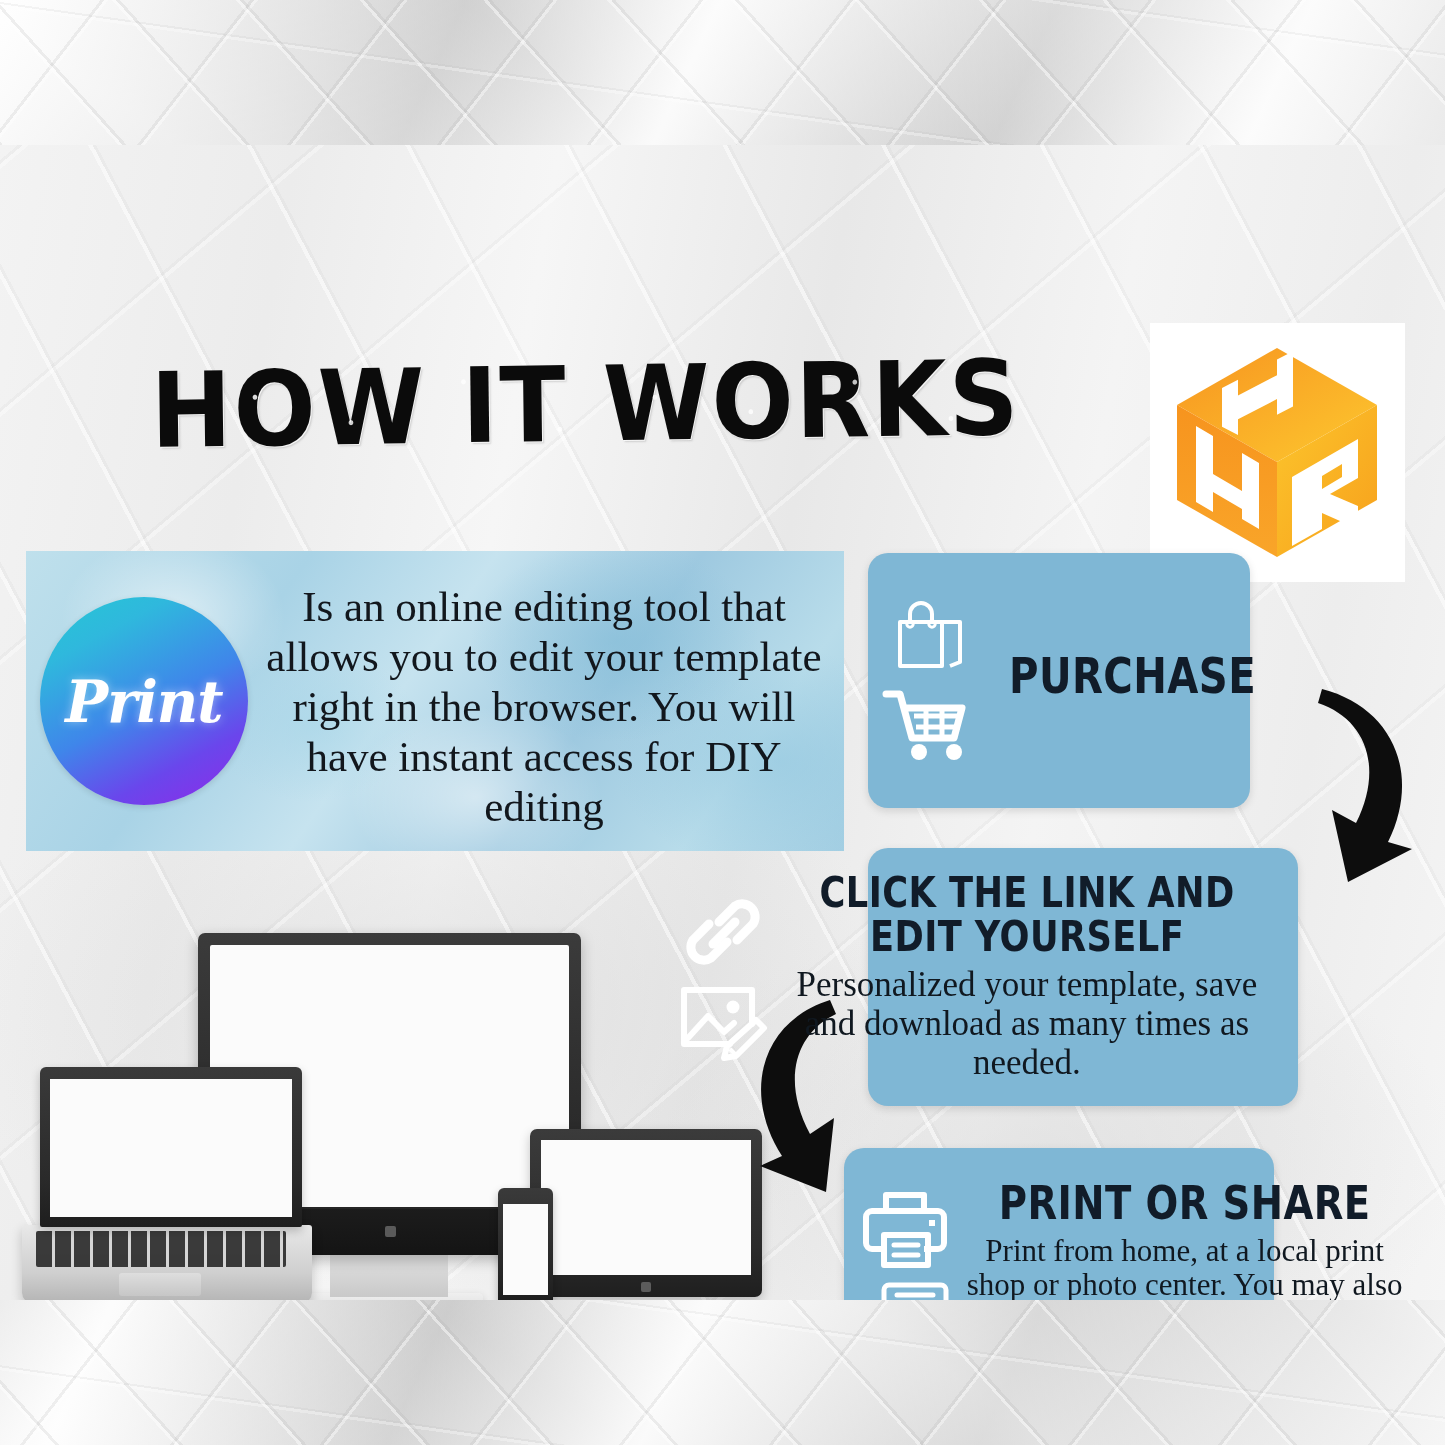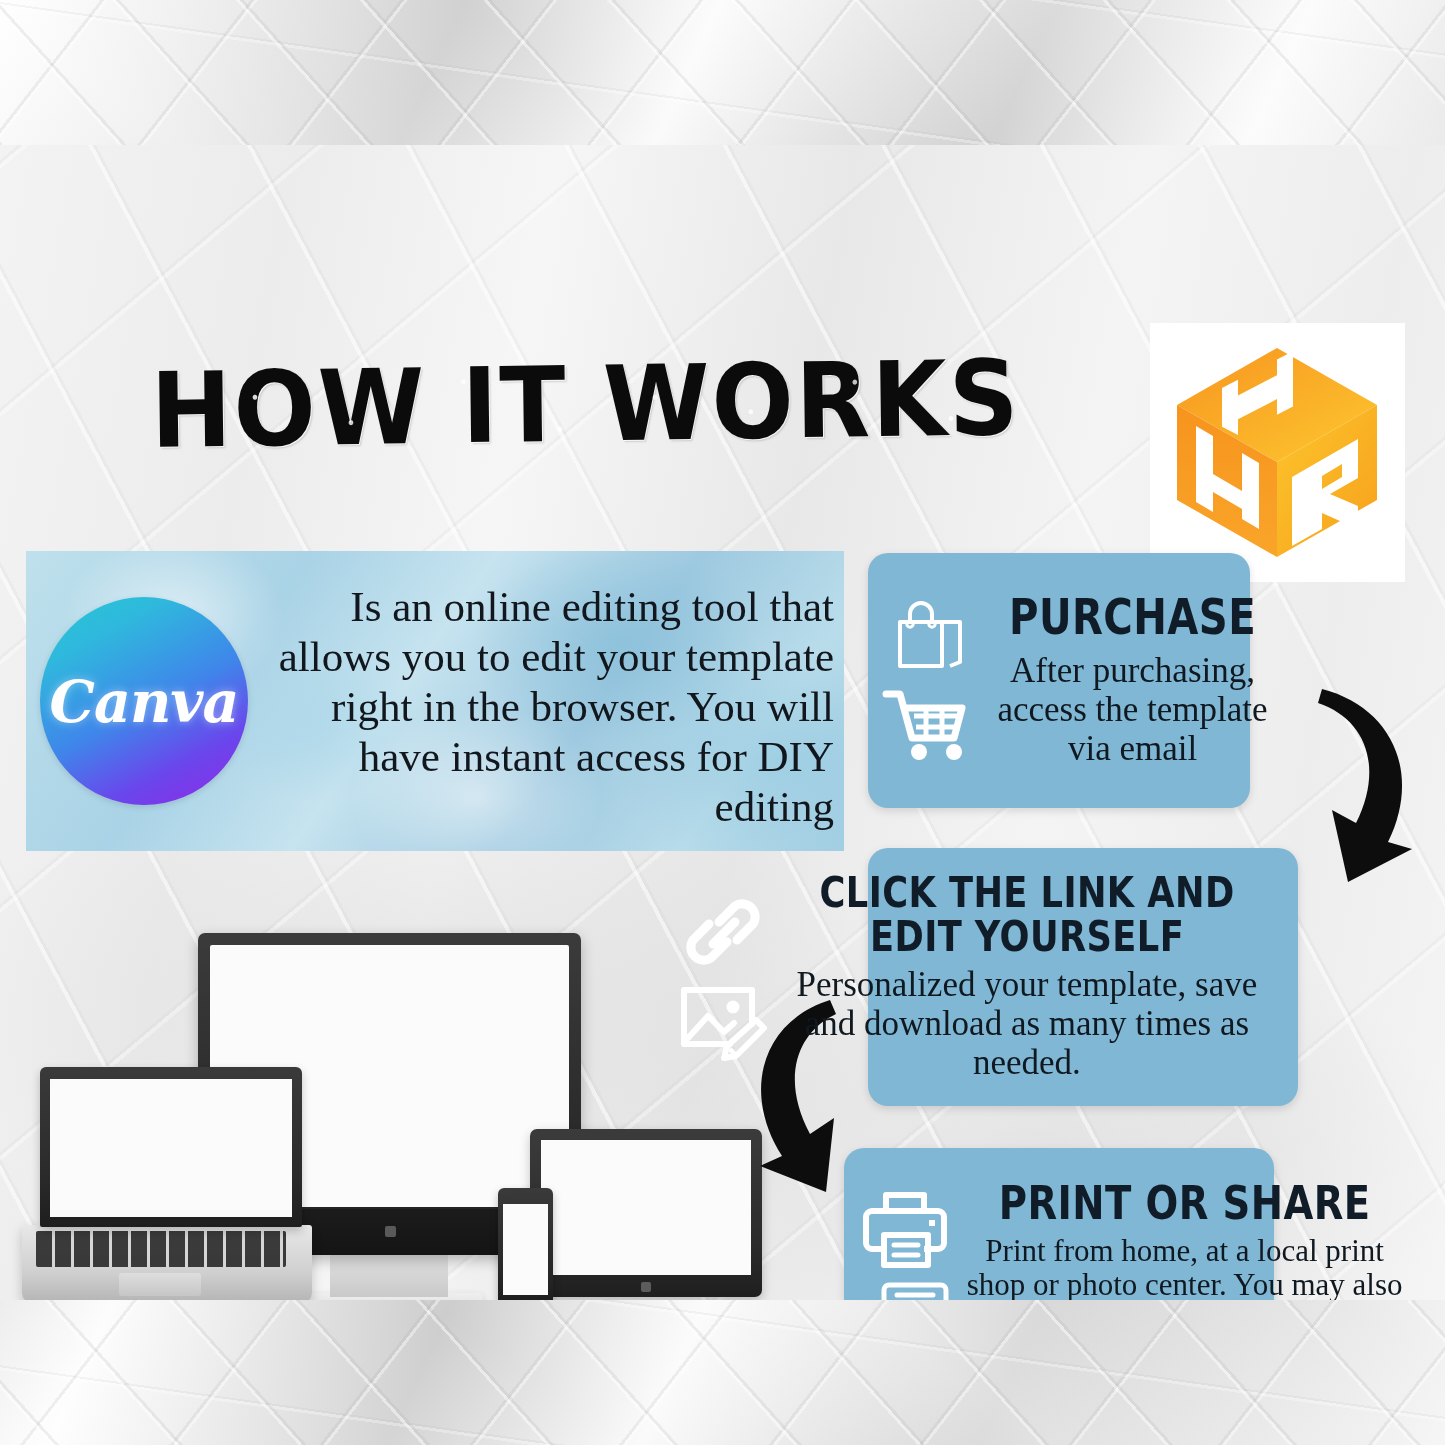--- a/index.html
+++ b/index.html
@@ -119,21 +119,21 @@
     font-style:italic;
     font-weight:bold;
     font-size:57px;
     color:#ffffff;
     letter-spacing:-1px;
     text-shadow:0 0 10px rgba(255,255,255,.45);
   }
   #canva-text{
     flex:1;
     padding:0 10px 0 6px;
-    text-align:right;
+    text-align:center;
     font-family:"Liberation Serif", serif;
     font-size:43px;
     line-height:1.16;
     color:#12171d;
     margin-top:12px;
   }
 
   
   #devices{
     position:absolute; left:30px; top:770px;
@@ -303,21 +303,21 @@
 
         <path d="M207 62 L207 157 L107 214 L107 119 Z" fill="url(#gRight)"></path>
         <path d="M122 134 L188 96 L188 135 L160 151 L188 163 L188 186 L152 170 L152 186 L122 203 Z M152 146 L172 134 L172 121 L152 133 Z" fill="#ffffff"></path>
 
         <path d="M62 168 L107 194 L152 168 L152 196 L118 216 L118 202 L96 189 L96 205 L118 218 L118 230 L62 198 Z" fill="#ffffff" opacity="0"></path>
       </svg>
     </div>
 
     <div id="canva-panel">
       <div id="canva-logo">
-        <span id="canva-logo-text">Canva</span>
+        <span id="canva-logo-text">Print</span>
       </div>
       <div id="canva-text">Is an online editing tool that allows you to edit your template right in the browser. You will have instant access for DIY editing</div>
     </div>
 
     <div id="devices">
       <div id="mon-base"></div>
       <div id="mon-neck"></div>
       <div id="monitor">
         <div class="bezel"></div>
         <div class="scr screen-white"></div>
@@ -364,21 +364,20 @@
         </svg>
         <svg width="96" height="78" viewBox="0 0 96 78">
           <path d="M4 8 h14 l12 44 h42 l8 -30 h-56" fill="none" stroke="#fff" stroke-width="7" stroke-linecap="round" stroke-linejoin="round"></path>
           <path d="M32 30 h47 M34 41 h44 M44 22 v30 M60 22 v30" stroke="#fff" stroke-width="5"></path>
           <circle cx="37" cy="66" r="8" fill="#fff"></circle>
           <circle cx="72" cy="66" r="8" fill="#fff"></circle>
         </svg>
       </div>
       <div class="card-body">
         <div class="card-title" id="t-purchase">PURCHASE</div>
-        <div class="card-desc" id="d-purchase">After purchasing, access the template via email</div>
       </div>
     </div>
 
     <div class="card" id="card-click">
       <div class="card-icons">
         <svg width="90" height="80" viewBox="0 0 90 80">
           <g stroke="#fff" stroke-width="9" fill="none" stroke-linecap="round">
             <path d="M30 46 L14 62 a13 13 0 0 0 18 18 L48 64" transform="translate(2,-14)"></path>
             <path d="M58 32 L74 16 a13 13 0 0 0 -18 -18 L40 14" transform="translate(2,16)"></path>
             <path d="M34 50 L56 28" transform="translate(2,2)"></path>

